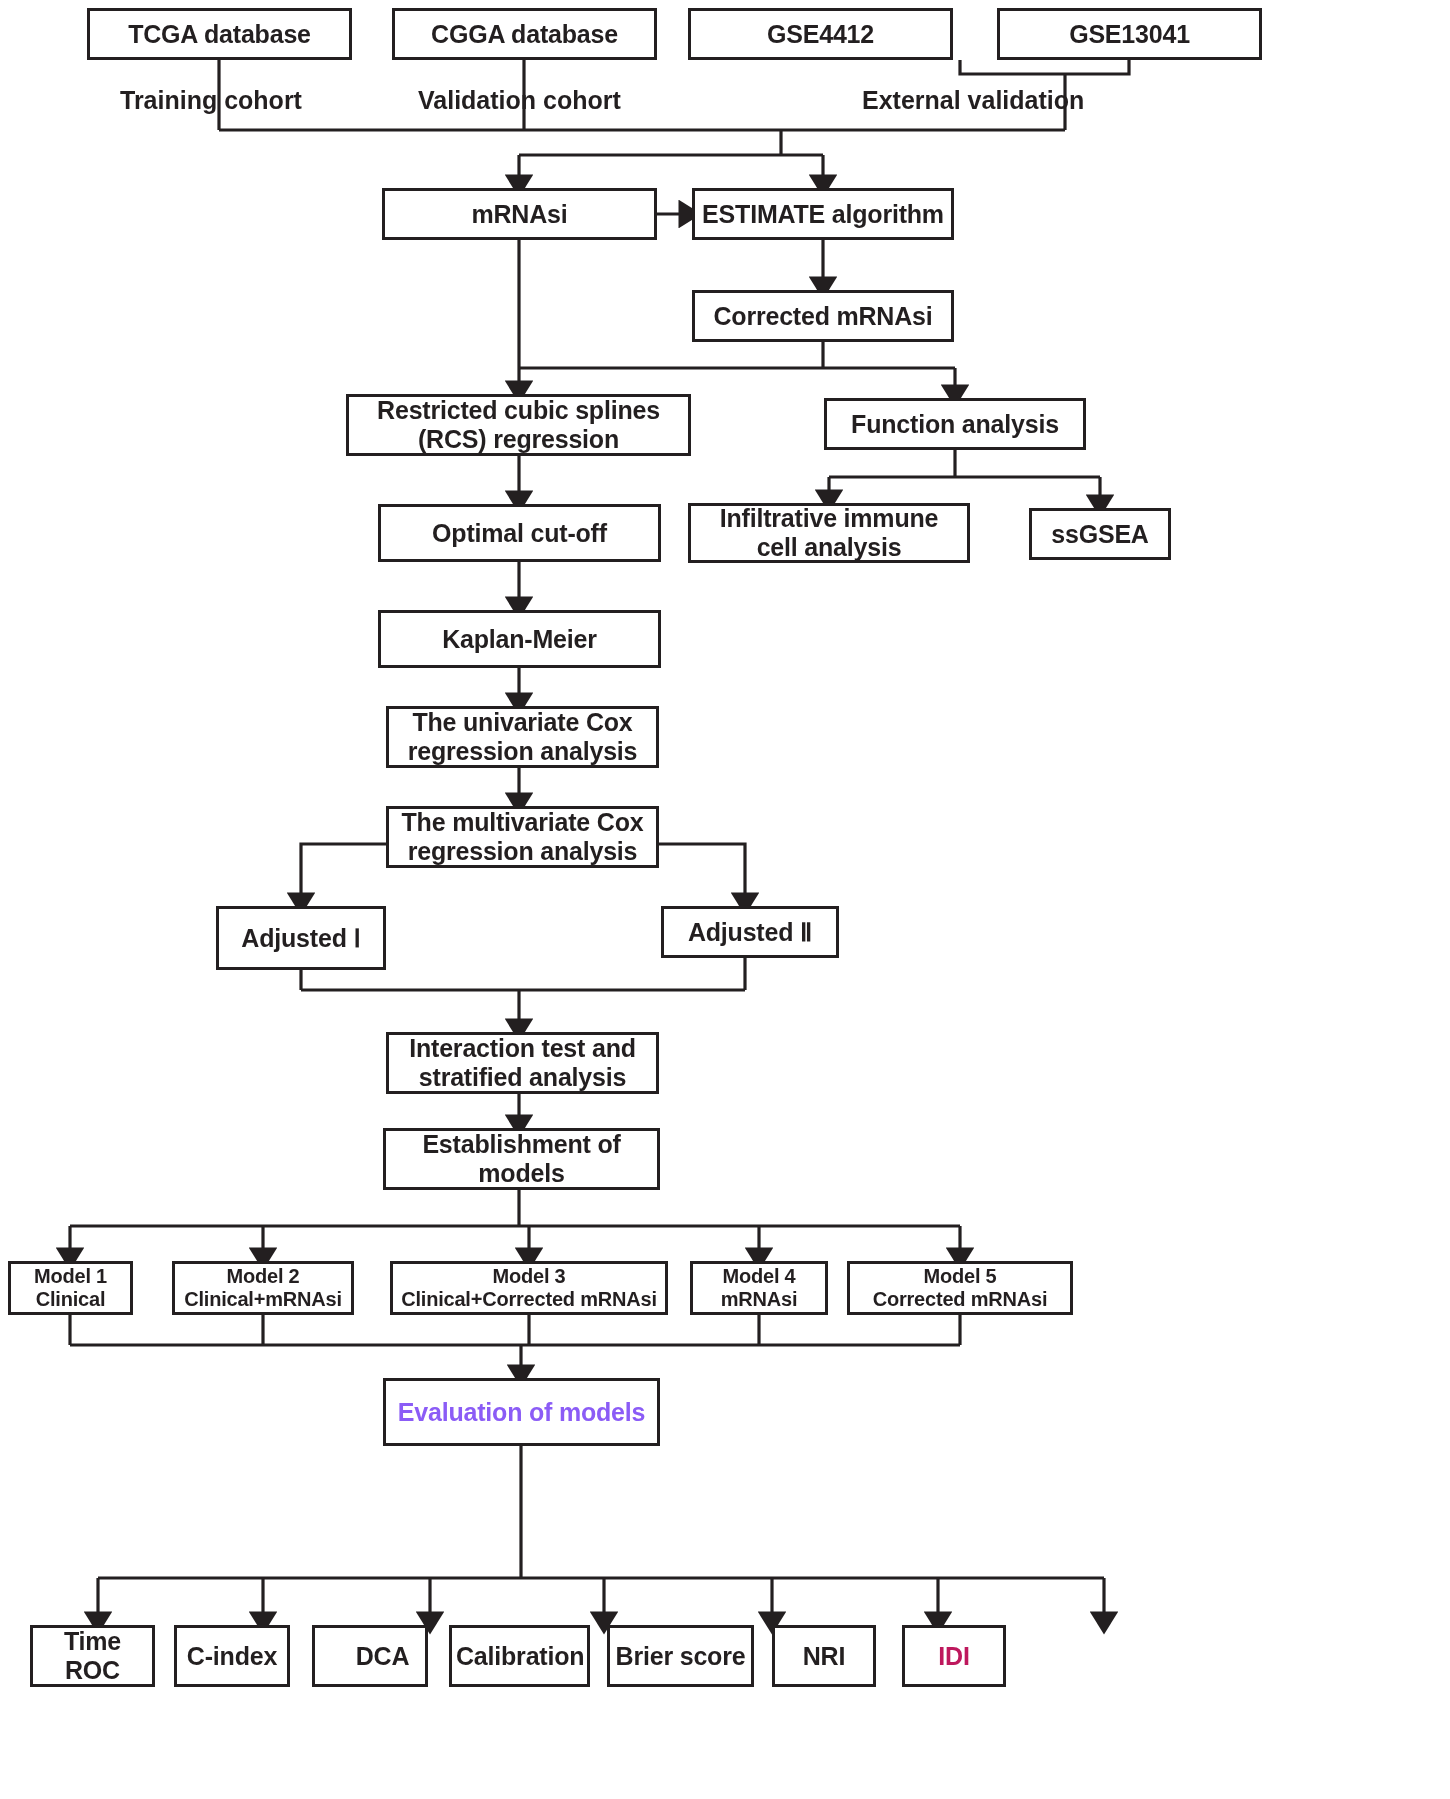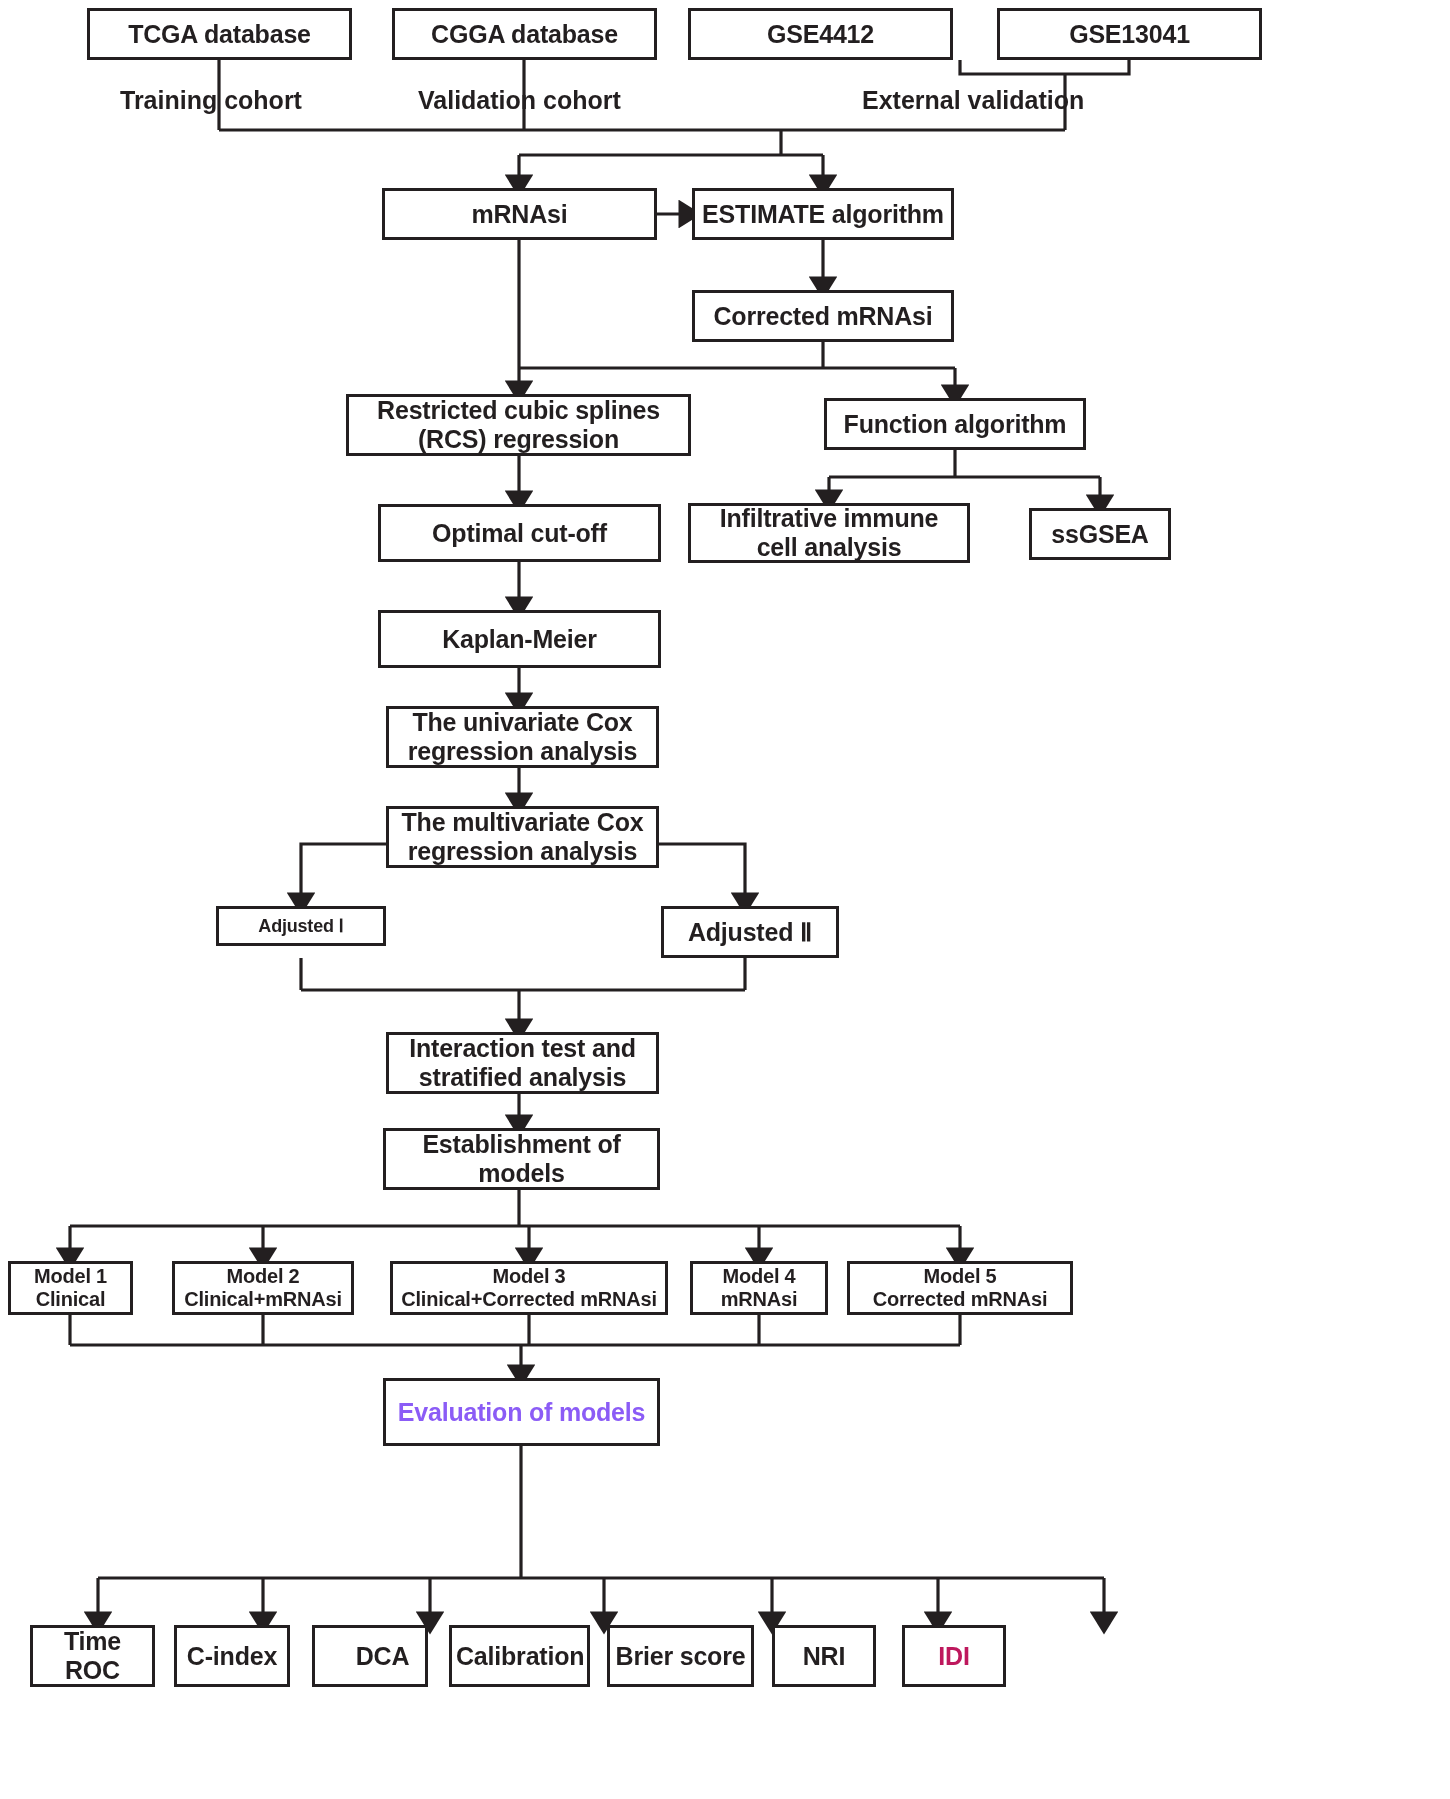--- a/index.html
+++ b/index.html
@@ -133,41 +133,41 @@
       <div class="node" style="left: 692px; top: 188px; width: 262px; height: 52px; font-size: 25px; border-color: rgb(35, 31, 32); background: rgb(255, 255, 255); color: rgb(35, 31, 32);">
         <span>ESTIMATE algorithm</span>
       </div>
       <div class="node" style="left: 692px; top: 290px; width: 262px; height: 52px; font-size: 25px; border-color: rgb(35, 31, 32); background: rgb(255, 255, 255); color: rgb(35, 31, 32);">
         <span>Corrected mRNAsi</span>
       </div>
       <div class="node" style="left: 346px; top: 394px; width: 345px; height: 62px; font-size: 25px; border-color: rgb(35, 31, 32); background: rgb(255, 255, 255); color: rgb(35, 31, 32);">
         <span>Restricted cubic splines<br>(RCS) regression</span>
       </div>
       <div class="node" style="left: 824px; top: 398px; width: 262px; height: 52px; font-size: 25px; border-color: rgb(35, 31, 32); background: rgb(255, 255, 255); color: rgb(35, 31, 32);">
-        <span>Function algorithm</span>
+        <span>Function analysis</span>
       </div>
       <div class="node" style="left: 378px; top: 504px; width: 283px; height: 58px; font-size: 25px; border-color: rgb(35, 31, 32); background: rgb(255, 255, 255); color: rgb(35, 31, 32);">
         <span>Optimal cut-off</span>
       </div>
       <div class="node" style="left: 688px; top: 503px; width: 282px; height: 60px; font-size: 25px; border-color: rgb(35, 31, 32); background: rgb(255, 255, 255); color: rgb(35, 31, 32);">
         <span>Infiltrative immune<br>cell analysis</span>
       </div>
       <div class="node" style="left: 1029px; top: 508px; width: 142px; height: 52px; font-size: 25px; border-color: rgb(35, 31, 32); background: rgb(255, 255, 255); color: rgb(35, 31, 32);">
         <span>ssGSEA</span>
       </div>
       <div class="node" style="left: 378px; top: 610px; width: 283px; height: 58px; font-size: 25px; border-color: rgb(35, 31, 32); background: rgb(255, 255, 255); color: rgb(35, 31, 32);">
         <span>Kaplan-Meier</span>
       </div>
       <div class="node" style="left: 386px; top: 706px; width: 273px; height: 62px; font-size: 25px; border-color: rgb(35, 31, 32); background: rgb(255, 255, 255); color: rgb(35, 31, 32); align-items: center;">
         <span>The univariate Cox<br>regression analysis</span>
       </div>
       <div class="node" style="left: 386px; top: 806px; width: 273px; height: 62px; font-size: 25px; border-color: rgb(35, 31, 32); background: rgb(255, 255, 255); color: rgb(35, 31, 32);">
         <span>The multivariate Cox<br>regression analysis</span>
       </div>
-      <div class="node" style="left: 216px; top: 906px; width: 170px; height: 40px; font-size: 18px; border-color: rgb(35, 31, 32); background: rgb(255, 255, 255); color: rgb(35, 31, 32);">
+      <div class="node" style="left: 216px; top: 906px; width: 170px; height: 64px; font-size: 25px; border-color: rgb(35, 31, 32); background: rgb(255, 255, 255); color: rgb(35, 31, 32);">
         <span>Adjusted Ⅰ</span>
       </div>
       <div class="node" style="left: 661px; top: 906px; width: 178px; height: 52px; font-size: 25px; border-color: rgb(35, 31, 32); background: rgb(255, 255, 255); color: rgb(35, 31, 32);">
         <span>Adjusted Ⅱ</span>
       </div>
       <div class="node" style="left: 386px; top: 1032px; width: 273px; height: 62px; font-size: 25px; border-color: rgb(35, 31, 32); background: rgb(255, 255, 255); color: rgb(35, 31, 32); text-align: center;">
         <span>Interaction test and<br>stratified analysis</span>
       </div>
       <div class="node" style="left: 383px; top: 1128px; width: 277px; height: 62px; font-size: 25px; border-color: rgb(35, 31, 32); background: rgb(255, 255, 255); color: rgb(35, 31, 32);">
         <span>Establishment of<br>models</span>

